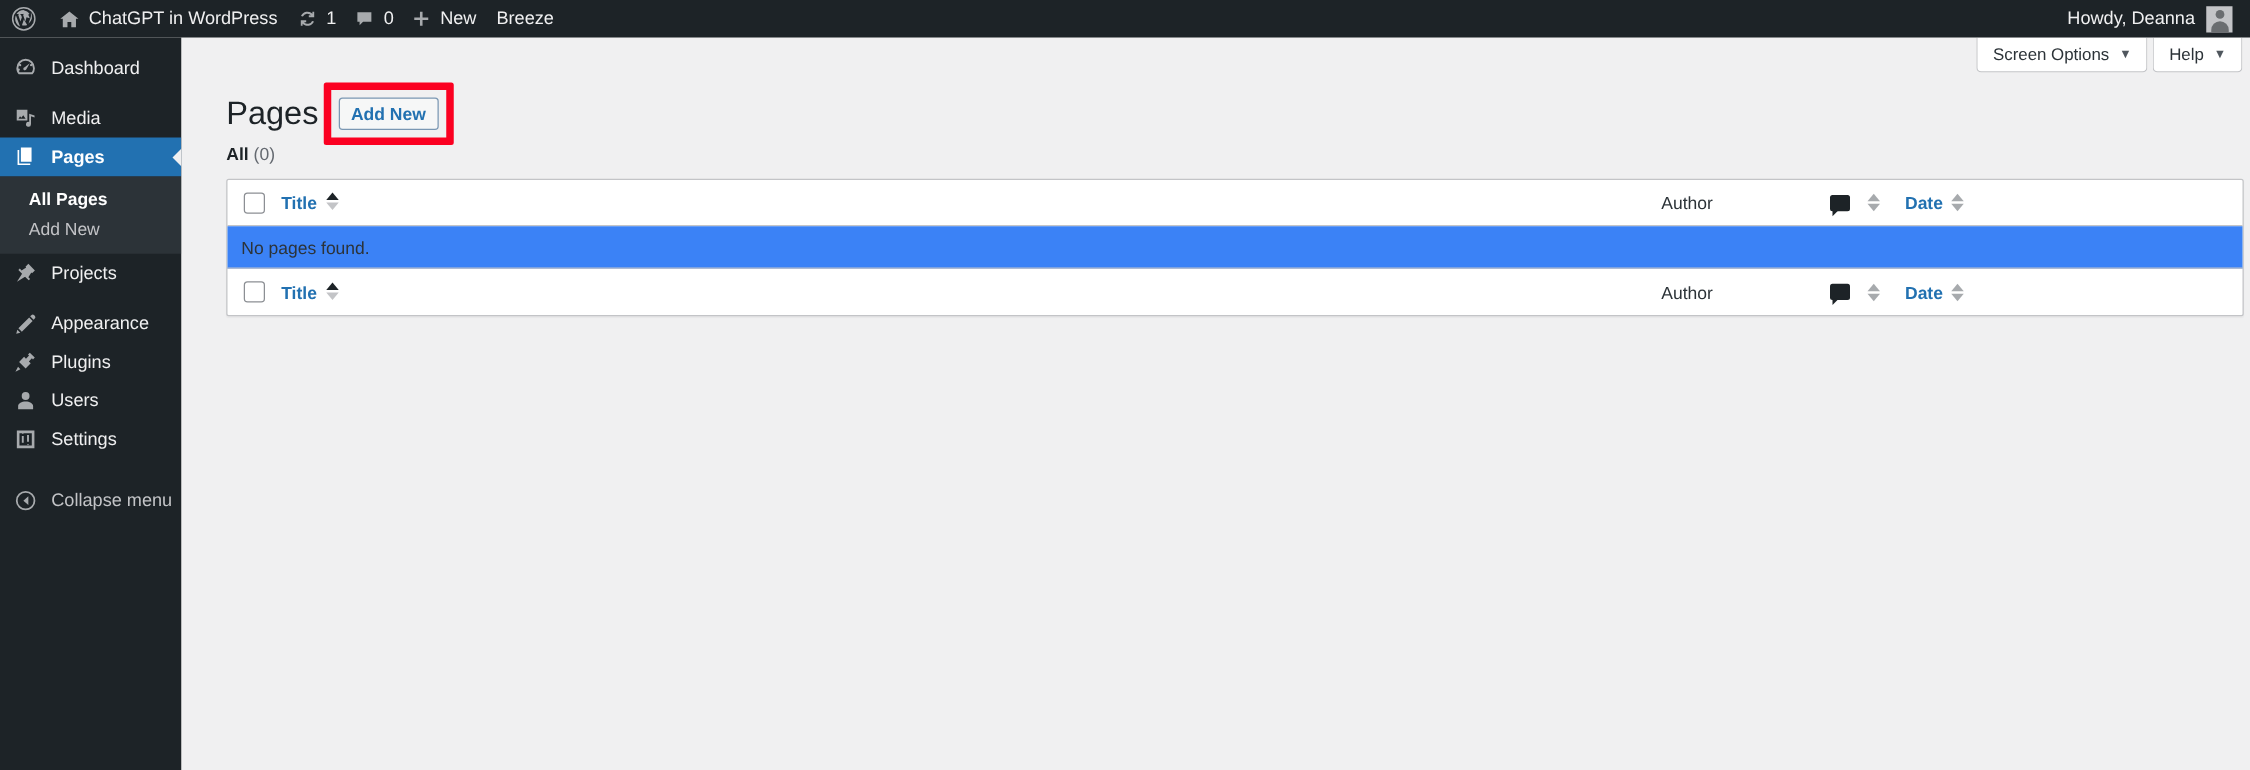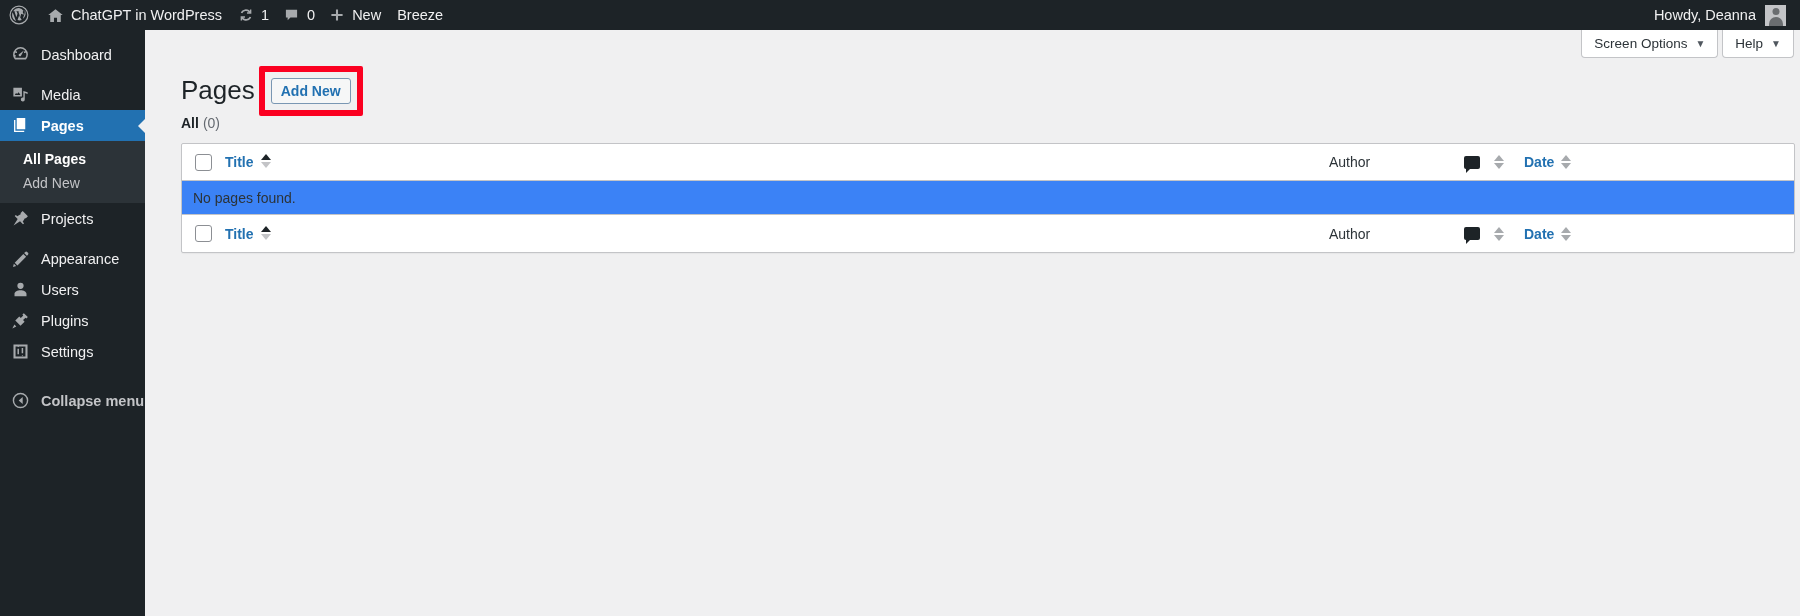--- a/index.html
+++ b/index.html
@@ -81,21 +81,21 @@
     border-bottom: 8px solid transparent;
     border-right: 8px solid #f0f0f1;
   }
   .menu-sep { height: 9px; }
   .submenu { background: #2c3338; padding: 6px 0 8px 0; }
   .submenu .sub-item {
     display: block; padding: 4px 0 4px 23px;
     font-size: 14px; color: #c3c4c7; white-space: nowrap;
   }
   .submenu .sub-item.current { color: #fff; font-weight: 700; }
-  .menu-item.collapse { color: #c3c4c7; font-weight: bold; }
+  .menu-item.collapse { color: #c3c4c7; }
   .menu-item.collapse .mi-label { color: #c3c4c7; }
 
   
   #main {
     position: absolute; top: 30px; left: 145px;
     width: 1655px; height: 586px;
     background: #f0f0f1;
     overflow: hidden;
     margin-left: 16px;
   }
@@ -321,33 +321,33 @@
       <svg width="19" height="19" viewBox="0 0 20 20" fill="currentColor">
         <path d="M17.2 3.3a1.7 1.7 0 0 0-2.4 0l-1 1 2.9 2.9 1-1a1.7 1.7 0 0 0 0-2.4l-.5-.5zM13 5.3 3.9 14.4l2.9 2.9 9.1-9.1L13 5.3zM3 15.5l-.9 3.4 3.4-.9L3 15.5z"></path>
       </svg>
     </span>
     <span class="mi-label">Appearance</span>
   </div>
 
   <div class="menu-item">
     <span class="mi-ico">
       <svg width="19" height="19" viewBox="0 0 20 20" fill="currentColor">
+        <path d="M13.5 2.3 12 3.8l.9.9-2.6 2.6-1.6-1.6L4.5 10l5.5 5.5 4.3-4.3-1.6-1.6L15.3 7l.9.9 1.5-1.5-4.2-4.1zM3.6 14.2 1.4 18.4l4.2-2.2-2-2z"></path>
+      </svg>
+    </span>
+    <span class="mi-label">Plugins</span>
+  </div>
+
+  <div class="menu-item">
+    <span class="mi-ico">
+      <svg width="19" height="19" viewBox="0 0 20 20" fill="currentColor">
         <path d="M10 2.8a3.3 3.3 0 1 1 0 6.6 3.3 3.3 0 0 1 0-6.6zM10 10.8c3.3 0 6.3 1.7 6.3 3.7v2.7H3.7v-2.7c0-2 3-3.7 6.3-3.7z"></path>
       </svg>
     </span>
     <span class="mi-label">Users</span>
-  </div>
-
-  <div class="menu-item">
-    <span class="mi-ico">
-      <svg width="19" height="19" viewBox="0 0 20 20" fill="currentColor">
-        <path d="M13.5 2.3 12 3.8l.9.9-2.6 2.6-1.6-1.6L4.5 10l5.5 5.5 4.3-4.3-1.6-1.6L15.3 7l.9.9 1.5-1.5-4.2-4.1zM3.6 14.2 1.4 18.4l4.2-2.2-2-2z"></path>
-      </svg>
-    </span>
-    <span class="mi-label">Plugins</span>
   </div>
 
 
   <div class="menu-item">
     <span class="mi-ico">
       <svg width="19" height="19" viewBox="0 0 20 20" fill="currentColor">
         <path d="M2.6 2.6h14.8v14.8H2.6V2.6zm2.2 2.2v10.4h10.4V4.8H4.8zm2 2.4h1.6v5.6H6.8V7.2zm0-2 .8-1.1.8 1.1H6.8zm4.4 1.1h1.6v5.6h-1.6V6.3zm0 7.6.8 1.1.8-1.1h-1.6z"></path>
       </svg>
     </span>
     <span class="mi-label">Settings</span>

